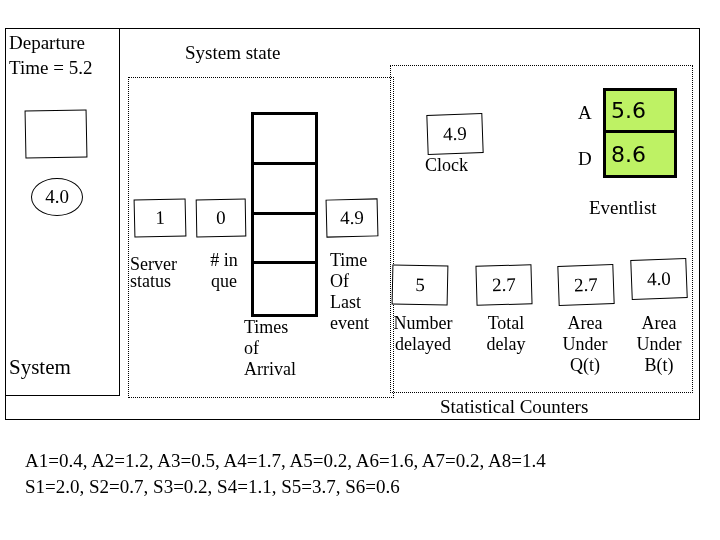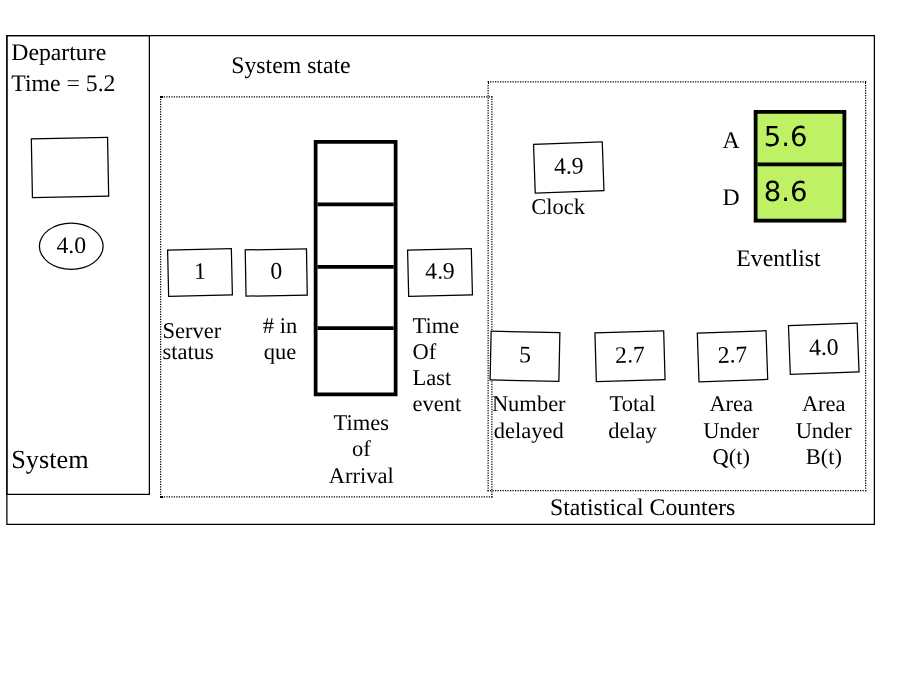--- a/index.html
+++ b/index.html
@@ -76,21 +76,21 @@
 
   
   .stack{
     position:absolute;left:251px;top:112px;width:67px;height:205px;
     border:3px solid #000;box-sizing:border-box;background:#fff;
   }
   .stack .cell{
     height:25%;box-sizing:border-box;border-bottom:3px solid #000;
   }
   .stack .cell:last-child{border-bottom:none;}
-  #arrival-cap{left:244px;top:328px;width:90px;text-align:center;}
+  #arrival-cap{left:244px;top:317px;width:90px;text-align:left;}
 
   
   #last-box{left:326px;top:199px;width:52px;height:38px;transform:rotate(-1.4deg);}
   #last-cap{left:330px;top:250px;width:58px;text-align:left;}
 
   
   #clock-box{left:427px;top:114px;width:56px;height:40px;transform:rotate(-2deg);}
   #clock-cap{left:425px;top:155px;width:70px;text-align:left;}
 
   
@@ -190,14 +190,18 @@
   <div class="vbox" id="aq-box">2.7</div>
   <div class="caption" id="aq-cap">Area
 Under
 Q(t)</div>
 
   <div class="vbox" id="ab-box">4.0</div>
   <div class="caption" id="ab-cap">Area
 Under
 B(t)</div>
 
+  <div class="bottom-text">
+    <div>A1=0.4, A2=1.2, A3=0.5, A4=1.7, A5=0.2, A6=1.6, A7=0.2, A8=1.4</div>
+    <div>S1=2.0, S2=0.7, S3=0.2, S4=1.1, S5=3.7, S6=0.6</div>
+  </div>
 
 </div>
 
 </body></html>

